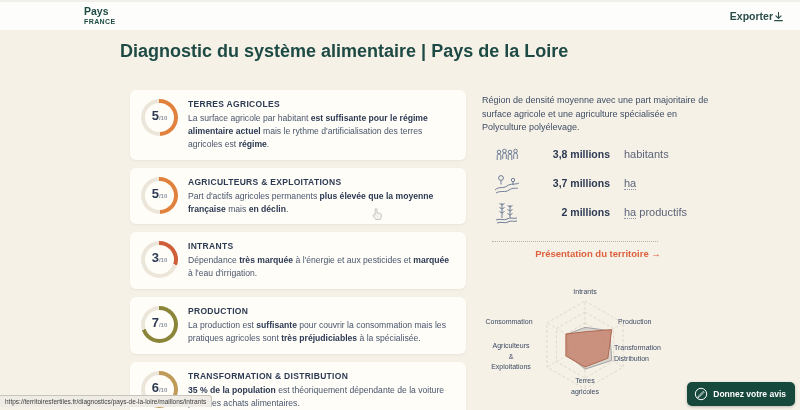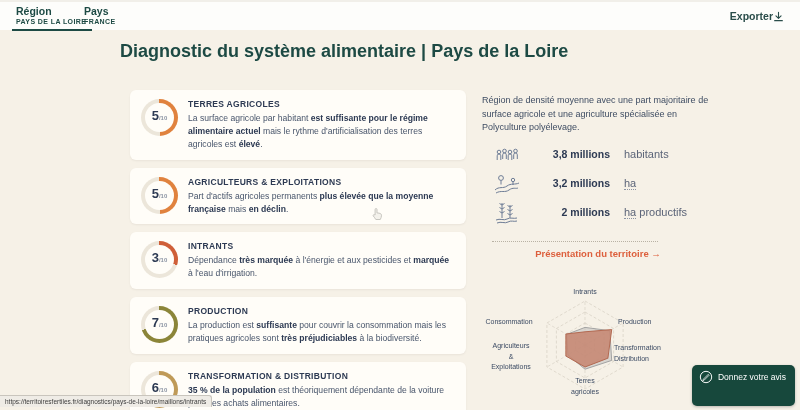--- a/index.html
+++ b/index.html
@@ -43,37 +43,33 @@
   .radar-wrap { position:absolute; left:470px; top:283px; width:250px; height:127px; }
   .radar-label { position:absolute; font-size:7px; color:#3b4a63; line-height:1.5; white-space:pre-line; }
   .rl-intrants { left:85px; top:4px; width:60px; text-align:center; }
   .rl-production { left:148px; top:34px; width:70px; }
   .rl-transfo { left:144px; top:60px; width:80px; }
   .rl-terres { left:85px; top:93px; width:60px; text-align:center; }
   .rl-agri { left:8px; top:58px; width:66px; text-align:center; }
   .rl-conso { left:4px; top:34px; width:70px; text-align:center; }
 
   
-  .feedback-btn { position:absolute; right:5px; bottom:4px; background:#17483c; color:#fff; border-radius:5px; padding:5px 9px 22px 7px; display:flex; align-items:center; gap:5px; font-size:8.5px; font-weight:normal; cursor:pointer; box-shadow:0 1px 3px rgba(0,0,0,.25); }
+  .feedback-btn { position:absolute; right:5px; bottom:4px; background:#17483c; color:#fff; border-radius:5px; padding:5px 9px 5px 7px; display:flex; align-items:center; gap:5px; font-size:8.5px; font-weight:bold; cursor:pointer; box-shadow:0 1px 3px rgba(0,0,0,.25); }
 
   
   .statusbar { position:absolute; left:0; bottom:3px; background:#efece6; border:1px solid #c9c5bd; border-left:none; border-bottom:none; border-radius:0 3px 0 0; padding:2px 5px; font-size:6.5px; color:#3c3c3c; }
 
   .cursor { position:absolute; left:372px; top:206px; opacity:.55; }
 </style>
 </head>
 <body>
 
 <div id="app">
 
   <div class="topbar">
-    <div class="tab active" style="left:16px;">
-      <div class="tab-label">Région</div>
-      <div class="tab-sub">PAYS DE LA LOIRE</div>
-    </div>
     <div class="tab" style="left:84px;">
       <div class="tab-label">Pays</div>
       <div class="tab-sub">FRANCE</div>
     </div>
     <div class="export-btn">
       <span>Exporter</span>
       <svg width="11" height="11" viewBox="0 0 12 12">
           <path d="M6 1.5v6M3.2 5.2 6 8l2.8-2.8M1.8 10.5h8.4" stroke="#2a4d4a" stroke-width="1.2" fill="none" stroke-linecap="round" stroke-linejoin="round"></path>
         </svg>
     </div>
@@ -83,21 +79,21 @@
 
   <div class="cards">
     <div class="card">
       <div class="ring" style="background: conic-gradient(rgb(224, 130, 62) 50%, rgb(236, 230, 218) 0deg);">
           <div class="ring-inner">
             <span class="score">5</span>
             <span class="denom">/10</span>
           </div>
         </div>
       <div class="card-title">TERRES AGRICOLES</div>
-      <div class="card-desc"><span>La surface agricole par habitant </span><span class="b">est suffisante pour le régime alimentaire actuel</span><span> mais le rythme d'artificialisation des terres agricoles est </span><span class="b">élevé</span><span>.</span></div>
+      <div class="card-desc"><span>La surface agricole par habitant </span><span class="b">est suffisante pour le régime alimentaire actuel</span><span> mais le rythme d'artificialisation des terres agricoles est </span><span class="b">régime</span><span>.</span></div>
     </div>
     <div class="card">
       <div class="ring" style="background: conic-gradient(rgb(224, 130, 62) 50%, rgb(236, 230, 218) 0deg);">
           <div class="ring-inner">
             <span class="score">5</span>
             <span class="denom">/10</span>
           </div>
         </div>
       <div class="card-title">AGRICULTEURS &amp; EXPLOITATIONS</div>
       <div class="card-desc"><span>Part d'actifs agricoles permanents </span><span class="b">plus élevée que la moyenne française</span><span> mais </span><span class="b">en déclin</span><span>.</span></div>
@@ -113,21 +109,21 @@
       <div class="card-desc"><span>Dépendance </span><span class="b">très marquée</span><span> à l'énergie et aux pesticides et </span><span class="b">marquée</span><span> à l'eau d'irrigation.</span></div>
     </div>
     <div class="card">
       <div class="ring" style="background: conic-gradient(rgb(139, 133, 57) 70%, rgb(236, 230, 218) 0deg);">
           <div class="ring-inner">
             <span class="score">7</span>
             <span class="denom">/10</span>
           </div>
         </div>
       <div class="card-title">PRODUCTION</div>
-      <div class="card-desc"><span>La production est </span><span class="b">suffisante</span><span> pour couvrir la consommation mais les pratiques agricoles sont </span><span class="b">très préjudiciables</span><span> à la biodiversité.</span></div>
+      <div class="card-desc"><span>La production est </span><span class="b">suffisante</span><span> pour couvrir la consommation mais les pratiques agricoles sont </span><span class="b">très préjudiciables</span><span> à la spécialisée.</span></div>
     </div>
     <div class="card">
       <div class="ring" style="background: conic-gradient(rgb(191, 154, 88) 60%, rgb(236, 230, 218) 0deg);">
           <div class="ring-inner">
             <span class="score">6</span>
             <span class="denom">/10</span>
           </div>
         </div>
       <div class="card-title">TRANSFORMATION &amp; DISTRIBUTION</div>
       <div class="card-desc"><span class="b">35 % de la population</span><span> est théoriquement dépendante de la voiture pour ses achats alimentaires.</span></div>
@@ -156,21 +152,21 @@
     </div>
     <div class="stat">
       <span class="stat-icon">
         <svg width="26" height="22" viewBox="0 0 26 22" fill="none" stroke="currentColor" stroke-width="1">
             <circle cx="7" cy="6" r="2.4"></circle>
             <path d="M7 8.5v4M1 18c4-4 8-1 12-4s8-1 12-3M2 21c5-3 9 0 13-3s7-1 9-2"></path>
             <circle cx="19" cy="8" r="1.7"></circle>
             <path d="M19 9.7v3.3"></path>
           </svg>
       </span>
-      <span class="stat-value">3,2 millions</span>
+      <span class="stat-value">3,7 millions</span>
       <span class="stat-unit"><span class="u">ha</span></span>
     </div>
     <div class="stat">
       <span class="stat-icon">
         <svg width="24" height="24" viewBox="0 0 24 24" fill="none" stroke="currentColor" stroke-width="1">
             <path d="M7 3v15M7 5l-2.5-1.5M7 5l2.5-1.5M7 9l-2.5-1.5M7 9l2.5-1.5M7 13l-2.5-1.5M7 13l2.5-1.5M15 5v13M15 7l-2.5-1.5M15 7l2.5-1.5M15 11l-2.5-1.5M15 11l2.5-1.5M15 15l-2.5-1.5M15 15l2.5-1.5M1 20c4-2 8 1 11-1s7 0 10-1M2 23c4-2 8 1 11-1s6 0 9-1"></path>
           </svg>
       </span>
       <span class="stat-value">2 millions</span>
       <span class="stat-unit"><span class="u">ha</span><span> productifs</span></span>

